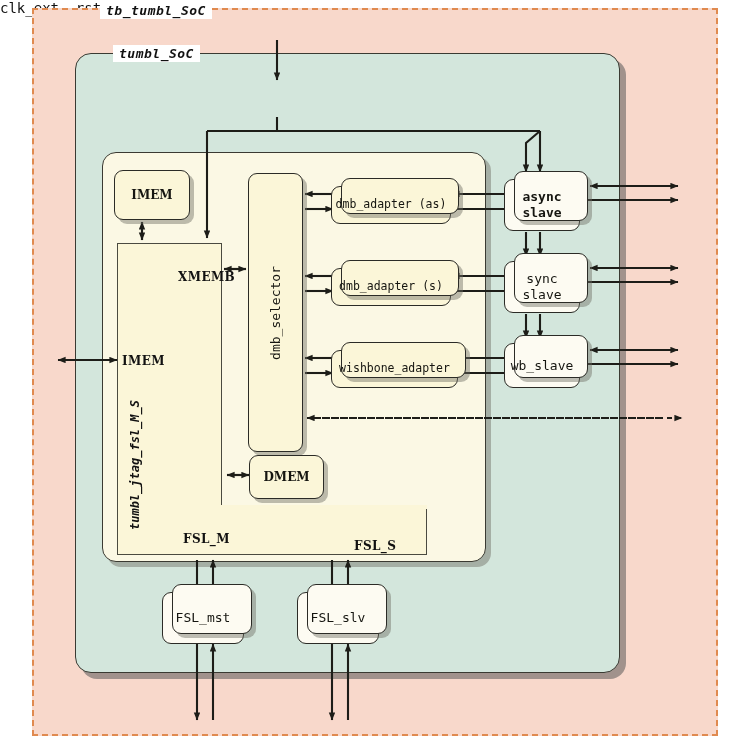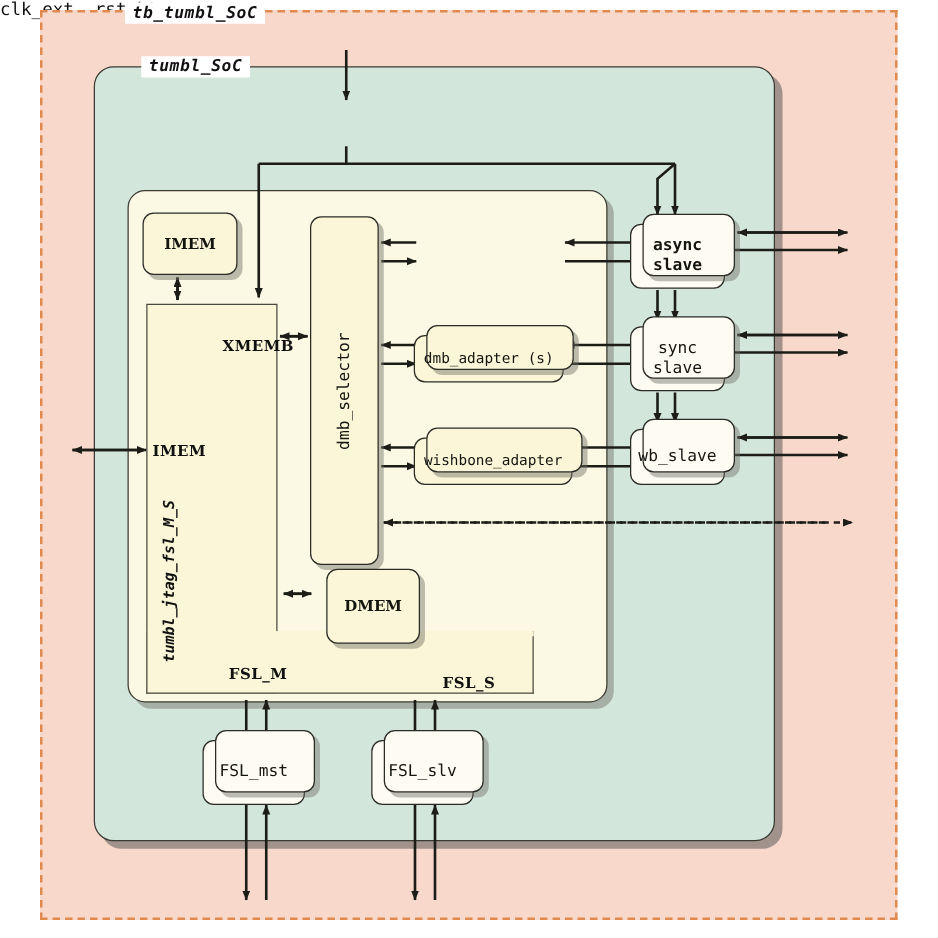--- a/index.html
+++ b/index.html
@@ -208,24 +208,27 @@
 
   <div class="abs lbl bold" style="left:178px;top:270px;font-family:'DejaVu Serif',serif;font-size:12px;">XMEMB</div>
   <div class="abs lbl bold" style="left:122px;top:354px;font-family:'DejaVu Serif',serif;font-size:12px;">IMEM</div>
   <div class="abs lbl bold" style="left:183px;top:532px;font-family:'DejaVu Serif',serif;font-size:12px;">FSL_M</div>
   <div class="abs lbl bold" style="left:319px;top:539px;font-family:'DejaVu Serif',serif;font-size:12px;margin-left:35px;">FSL_S</div>
 
   <div class="abs box cream shadowed" style="left:248px;top:173px;width:55px;height:279px;">
     <span class="vtext">dmb_selector</span>
   </div>
 
-  <div class="abs box cream shadowed" style="left:261px;top:455px;width:75px;height:60px;">
+  <div class="abs box cream shadowed" style="left:249px;top:455px;width:75px;height:44px;">
     <span style="font-family:'DejaVu Serif',serif;font-weight:bold;font-size:12px;">DMEM</span>
   </div>
 
+  <div class="abs box cream stack" style="left:331px;top:186px;width:120px;height:38px;">
+    <span style="font-size:11.5px;">dmb_adapter (as)</span>
+  </div>
   <div class="abs box cream stack" style="left:331px;top:268px;width:120px;height:38px;">
     <span style="font-size:11.5px;">dmb_adapter (s)</span>
   </div>
   <div class="abs box cream stack" style="left:331px;top:350px;width:127px;height:38px;">
     <span style="font-size:11.5px;">wishbone_adapter</span>
   </div>
 
   <div class="abs box white stack" style="left:504px;top:179px;width:76px;height:52px;flex-direction:column;font-weight:bold;">
     <span>async</span>
     <span>slave</span>

